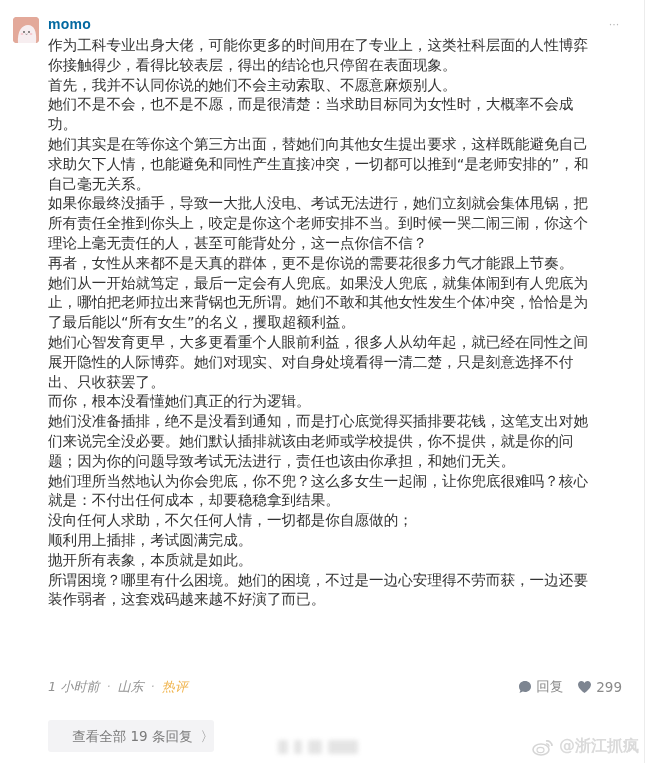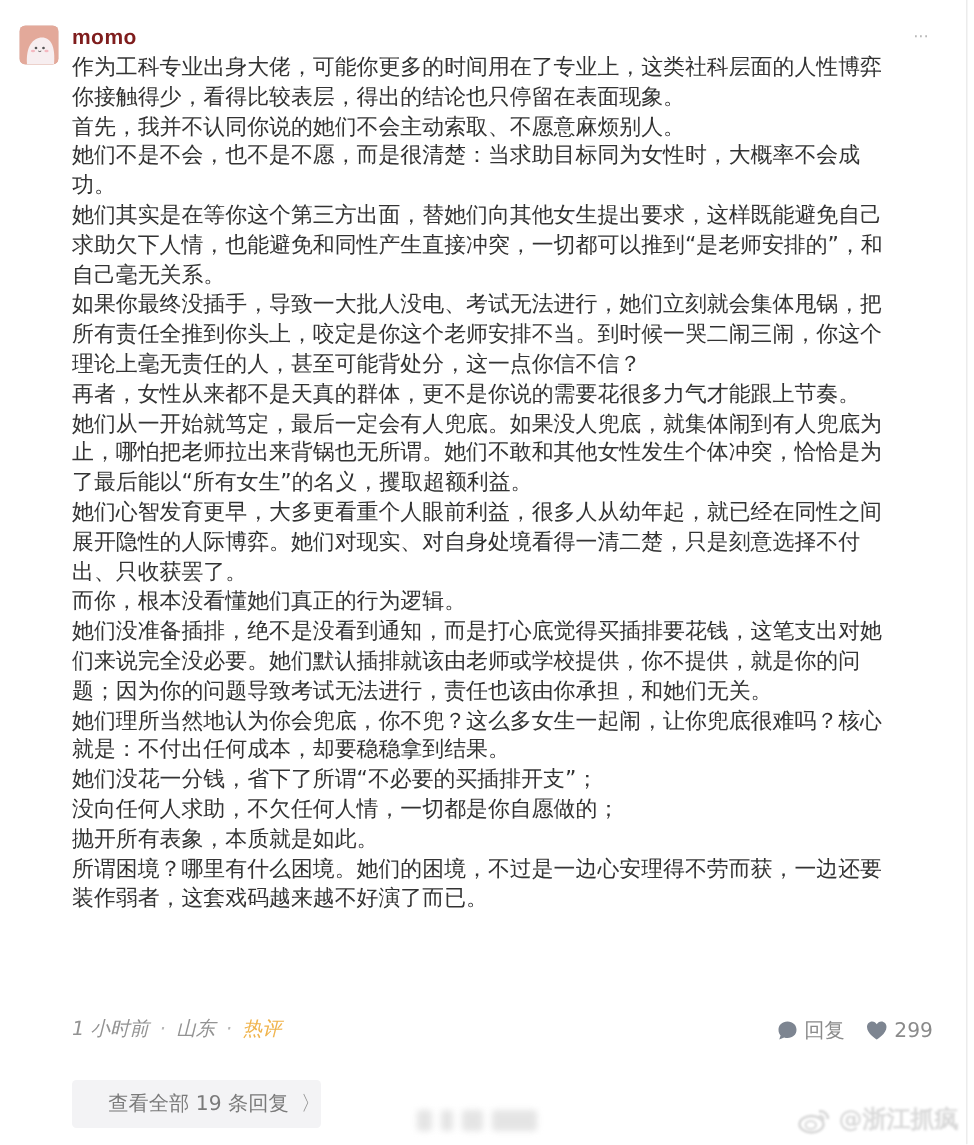--- a/index.html
+++ b/index.html
@@ -18,21 +18,21 @@
     position: absolute; left: 0; top: 0; width: 644px;
   }
   .avatar {
     position: absolute; left: 13px; top: 17px; width: 26px; height: 26px;
     border-radius: 4px; overflow: hidden;
     background: #d9a89b;
   }
   .avatar svg { display: block; }
   .username {
     position: absolute; left: 48px; top: 16px;
-    font-size: 14px; font-weight: bold; color: #7f1d1d;
+    font-size: 14px; font-weight: bold; color: #0369a1;
     font-family: "Liberation Sans", "DejaVu Sans", sans-serif;
     letter-spacing: 0.3px;
   }
   .more-btn {
     position: absolute; left: 605px; top: 20px; width: 18px; height: 12px;
     color: #b8b8b8; font-size: 11px; line-height: 10px; text-align: center;
     letter-spacing: 0px; cursor: pointer;
   }
   .body-text {
     position: absolute; left: 48px; top: 35px; width: 552px;
@@ -99,22 +99,22 @@
     <p>首先，我并不认同你说的她们不会主动索取、不愿意麻烦别人。</p>
     <p>她们不是不会，也不是不愿，而是很清楚：当求助目标同为女性时，大概率不会成功。</p>
     <p>她们其实是在等你这个第三方出面，替她们向其他女生提出要求，这样既能避免自己求助欠下人情，也能避免和同性产生直接冲突，一切都可以推到“是老师安排的”，和自己毫无关系。</p>
     <p>如果你最终没插手，导致一大批人没电、考试无法进行，她们立刻就会集体甩锅，把所有责任全推到你头上，咬定是你这个老师安排不当。到时候一哭二闹三闹，你这个理论上毫无责任的人，甚至可能背处分，这一点你信不信？</p>
     <p>再者，女性从来都不是天真的群体，更不是你说的需要花很多力气才能跟上节奏。</p>
     <p>她们从一开始就笃定，最后一定会有人兜底。如果没人兜底，就集体闹到有人兜底为止，哪怕把老师拉出来背锅也无所谓。她们不敢和其他女性发生个体冲突，恰恰是为了最后能以“所有女生”的名义，攫取超额利益。</p>
     <p>她们心智发育更早，大多更看重个人眼前利益，很多人从幼年起，就已经在同性之间展开隐性的人际博弈。她们对现实、对自身处境看得一清二楚，只是刻意选择不付出、只收获罢了。</p>
     <p>而你，根本没看懂她们真正的行为逻辑。</p>
     <p>她们没准备插排，绝不是没看到通知，而是打心底觉得买插排要花钱，这笔支出对她们来说完全没必要。她们默认插排就该由老师或学校提供，你不提供，就是你的问题；因为你的问题导致考试无法进行，责任也该由你承担，和她们无关。</p>
     <p>她们理所当然地认为你会兜底，你不兜？这么多女生一起闹，让你兜底很难吗？核心就是：不付出任何成本，却要稳稳拿到结果。</p>
-    <p>她们没花一分钱，省下了所谓“不必要的买插排开支”；</p>
     <p>没向任何人求助，不欠任何人情，一切都是你自愿做的；</p>
+    <p>顺利用上插排，考试圆满完成。</p>
     <p>抛开所有表象，本质就是如此。</p>
     <p>所谓困境？哪里有什么困境。她们的困境，不过是一边心安理得不劳而获，一边还要装作弱者，这套戏码越来越不好演了而已。</p>
   </div>
 
   <div class="meta">
     <span>1 小时前</span>
     <span class="sep">·</span>
     <span>山东</span>
     <span class="sep">·</span>
     <span class="hot">热评</span>

